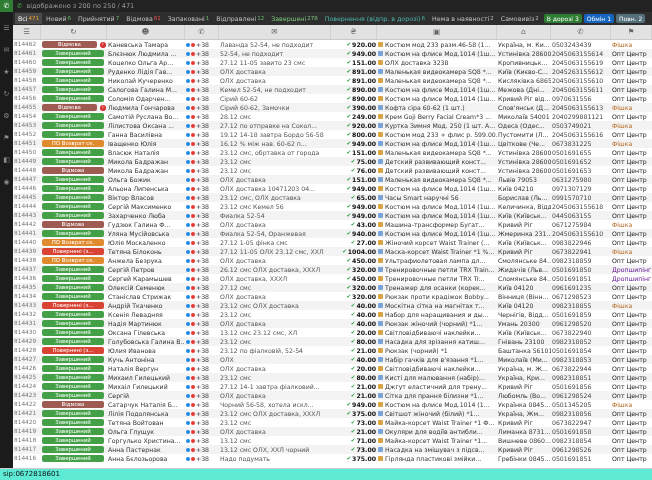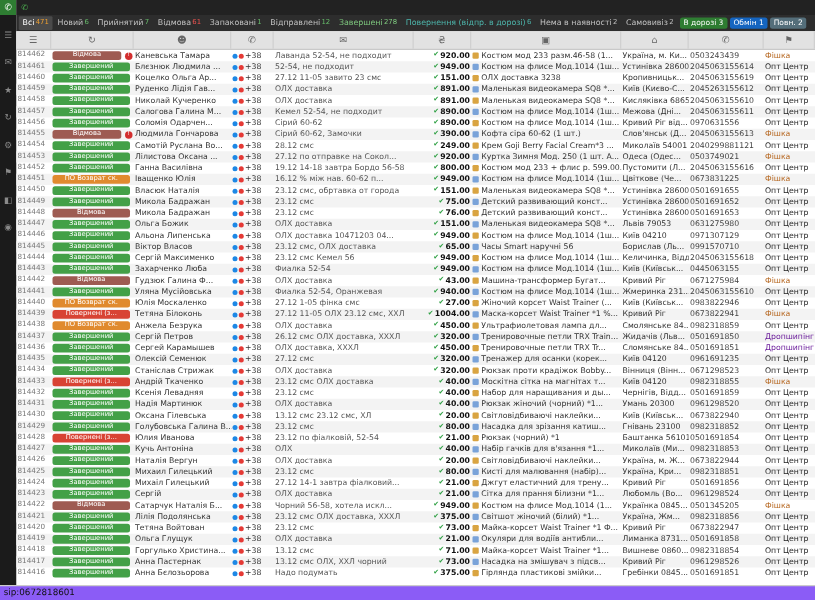--- a/index.html
+++ b/index.html
@@ -33,40 +33,41 @@
   .warn{width:6px;height:6px;border-radius:50%;background:#d32f2f;color:#fff;font-size:4.5px;line-height:6px;text-align:center;margin-left:1px;flex:none;}
   .pb{display:flex;align-items:center;gap:1px;}
   .dot{width:4px;height:4px;border-radius:50%;flex:none;}
   .price-cell{display:flex;justify-content:flex-end;align-items:center;gap:1px;font-weight:bold;color:#111;}
   .chk{color:#2ea043;font-size:5.5px;font-weight:normal;}
   .prod{display:flex;gap:2px;align-items:center;}
   .pic{width:5px;height:5px;border-radius:1px;flex:none;}
   .comment{color:#555;}
   .phone-col{color:#444;}
   
-  .statusbar{height:11px;background:#8b5cf6;border-top:1px solid #ccc;font-size:7px;line-height:11px;padding-left:3px;color:#111;}
+  .statusbar{height:11px;background:#5eead4;border-top:1px solid #ccc;font-size:7px;line-height:11px;padding-left:3px;color:#111;}
 </style>
 </head>
 <body>
 
 <div class="app">
   <aside class="sidebar" id="sidebar">
       <span class="sb-ic active">✆</span>
       <span class="sb-ic">☰</span>
       <span class="sb-ic">✉</span>
       <span class="sb-ic">★</span>
       <span class="sb-ic">↻</span>
       <span class="sb-ic">⚙</span>
       <span class="sb-ic">⚑</span>
       <span class="sb-ic">◧</span>
       <span class="sb-ic">◉</span>
     </aside>
   <div class="main">
     <div class="topbar">
       <span class="ph">✆</span>
+      <span>відображено з 200 по 250 / 471</span>
     </div>
     <div class="tabsbar" id="tabsbar">
         <span class="tab active"><span>Всі</span><span class="cnt" style="color: rgb(240, 160, 48);">471</span></span>
         <span class="tab"><span>Новий</span><span class="cnt" style="color: rgb(102, 187, 106);">6</span></span>
         <span class="tab"><span>Прийнятий</span><span class="cnt" style="color: rgb(102, 187, 106);">7</span></span>
         <span class="tab"><span>Відмова</span><span class="cnt" style="color: rgb(239, 83, 80);">61</span></span>
         <span class="tab"><span>Запаковані</span><span class="cnt" style="color: rgb(102, 187, 106);">1</span></span>
         <span class="tab"><span>Відправлені</span><span class="cnt" style="color: rgb(102, 187, 106);">12</span></span>
         <span class="tab"><span style="color: rgb(126, 200, 126);">Завершені</span><span class="cnt" style="color: rgb(126, 200, 126);">278</span></span>
         <span class="tab"><span style="color: rgb(77, 182, 172);">Повернення (відпр. в дорозі)</span><span class="cnt" style="color: rgb(77, 182, 172);">6</span></span>

